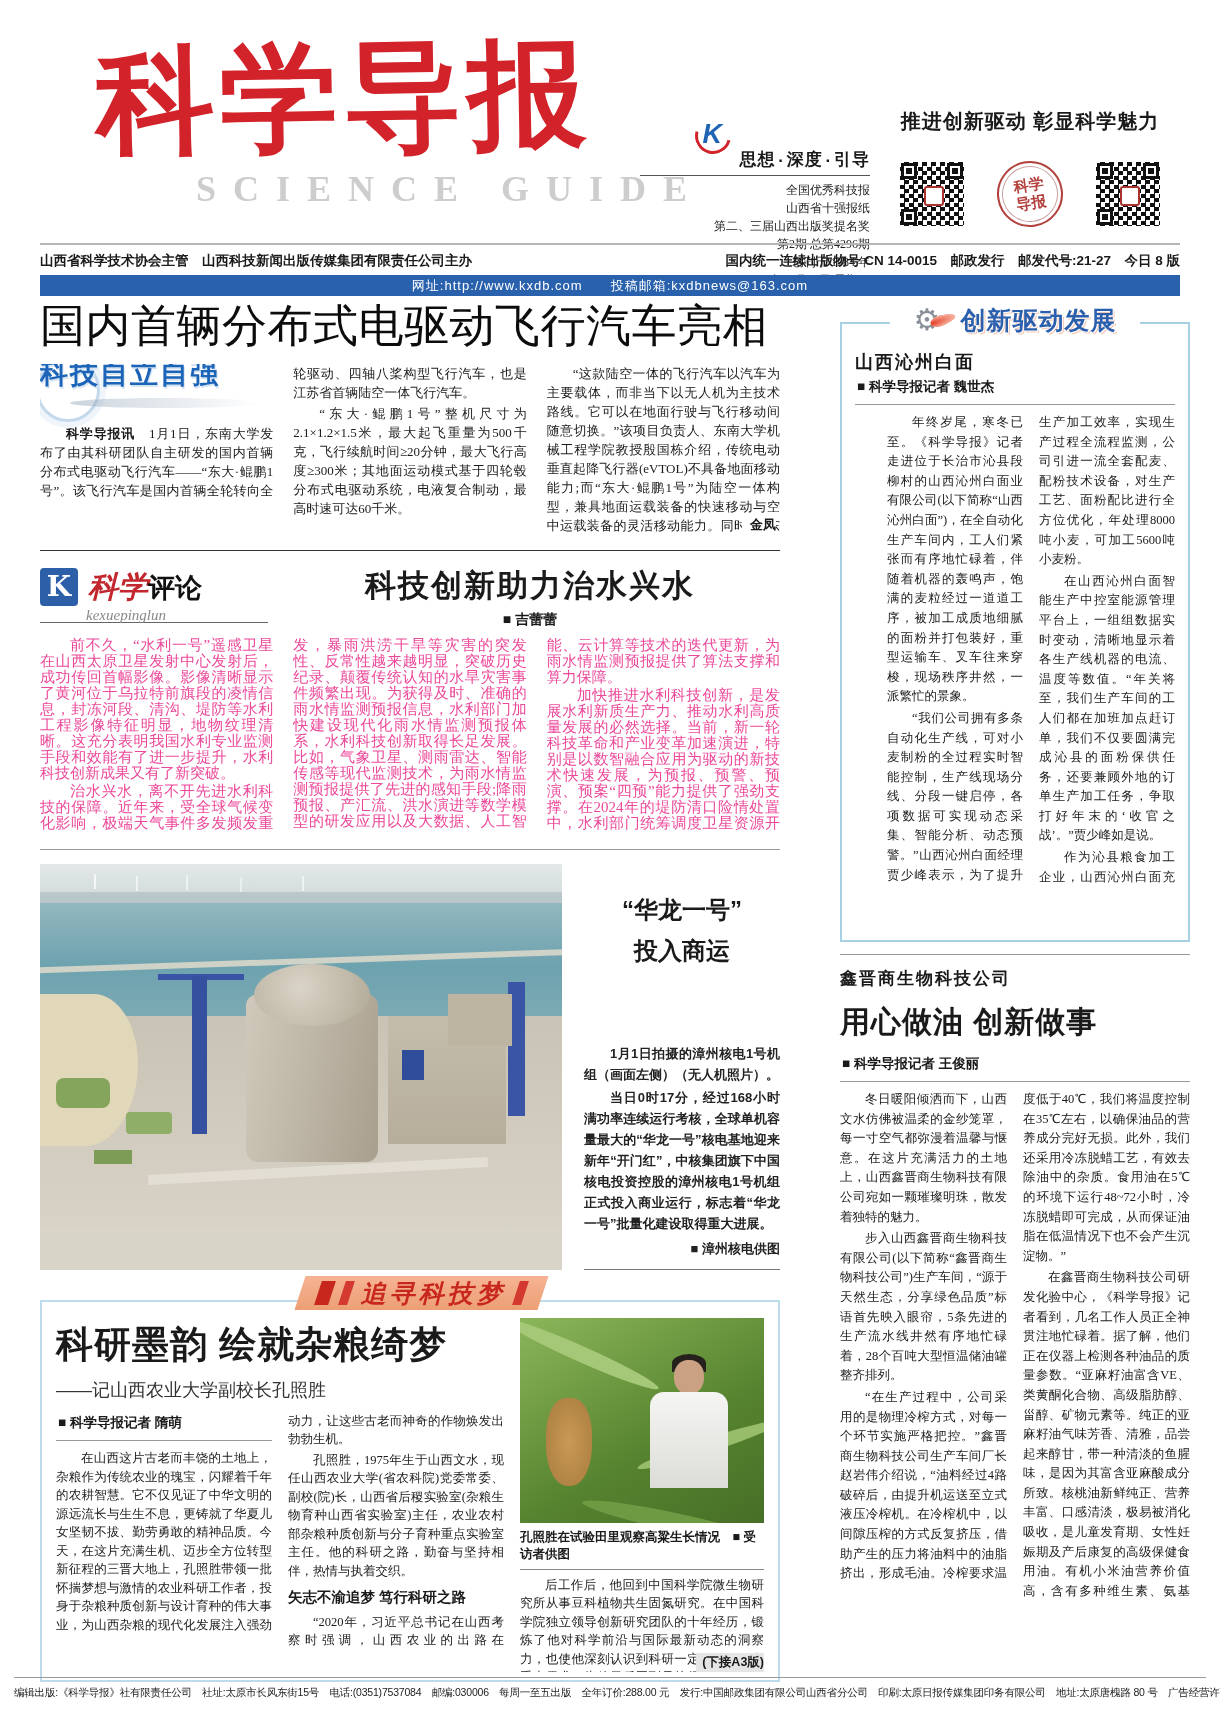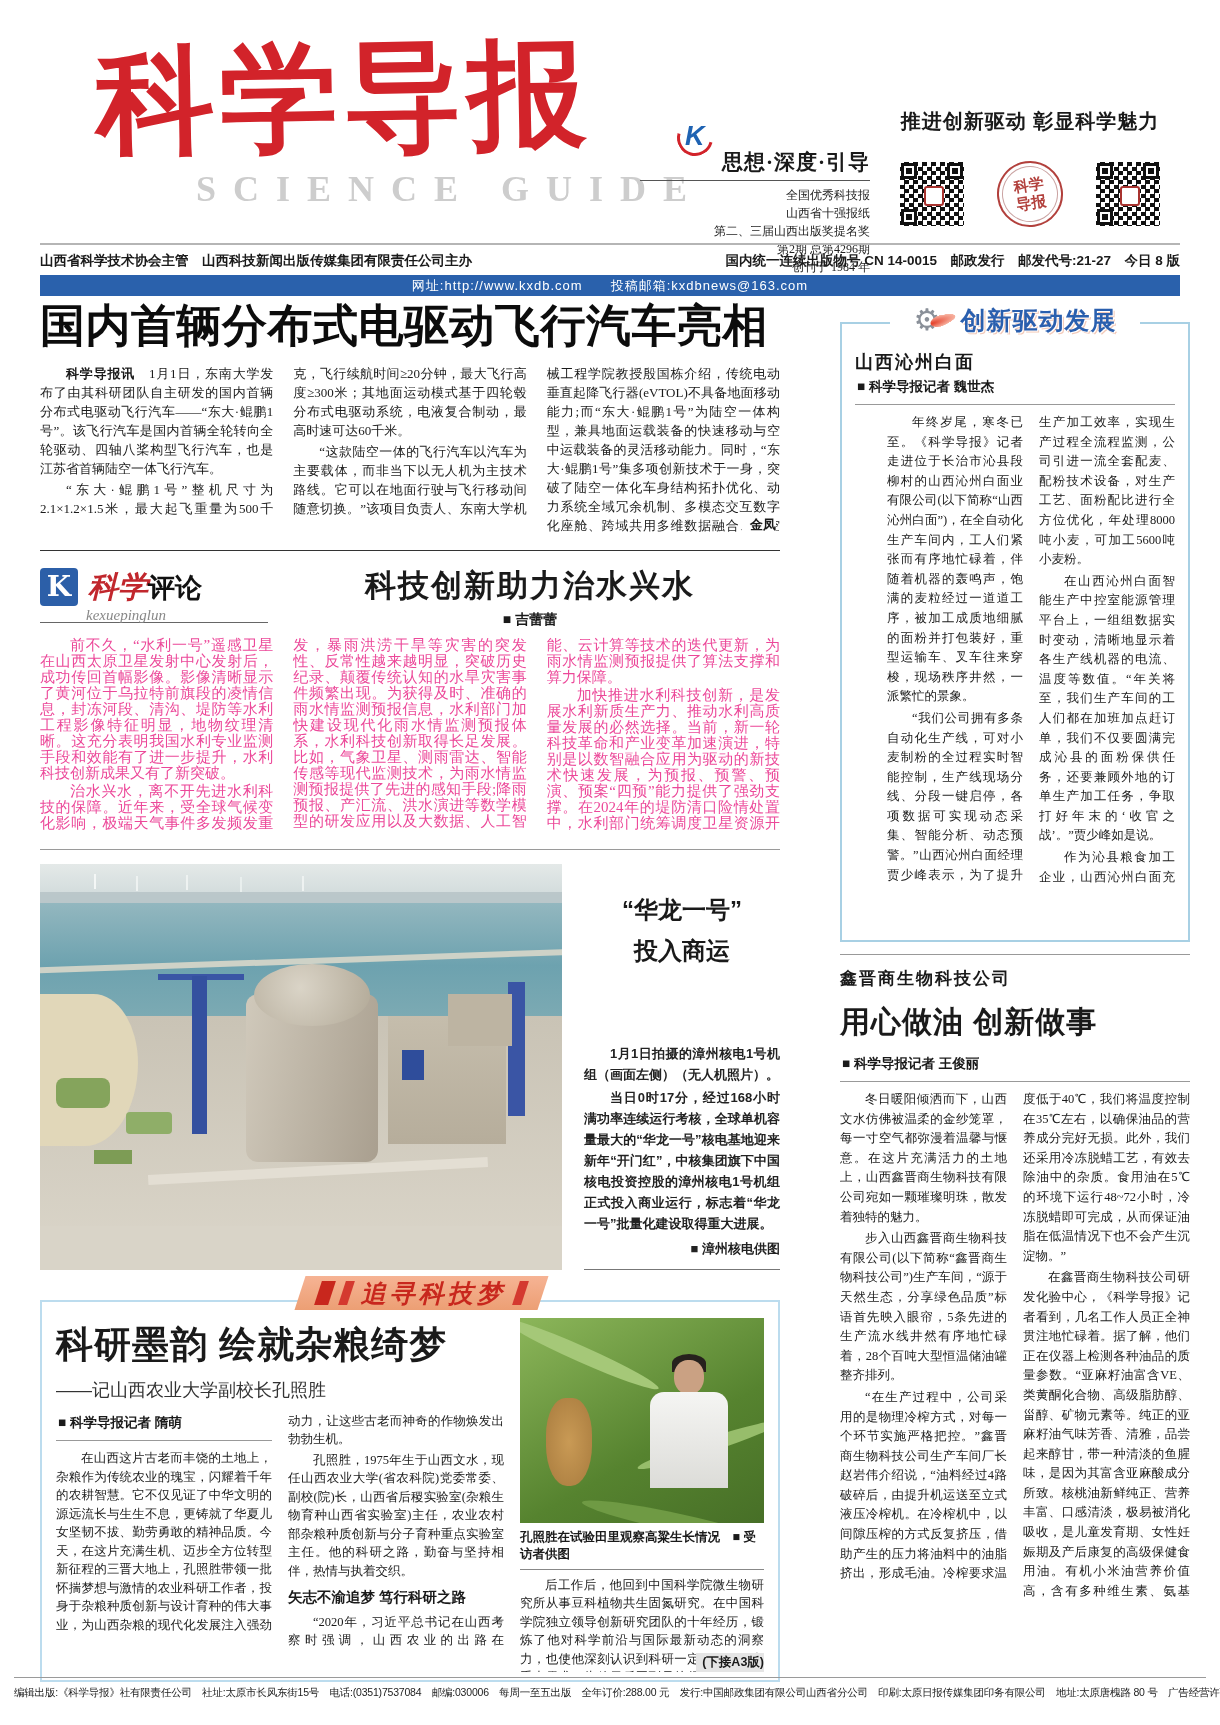--- a/index.html
+++ b/index.html
@@ -15,21 +15,21 @@
   .brand-en{position:absolute;left:196px;top:168px;font-family:"Liberation Serif",serif;
          font-size:36px;font-weight:bold;color:#cdcdcd;letter-spacing:17px;}
   .pub-block{position:absolute;left:640px;top:100px;width:230px;text-align:right;}
   .tag-row{display:flex;align-items:center;justify-content:flex-end;gap:8px;
            border-bottom:1px solid #555;padding-bottom:4px;margin-bottom:5px;}
   .brand-logo{position:relative;width:38px;height:38px;display:inline-block;flex:0 0 38px;}
   .brand-logo .swoosh{position:absolute;inset:1px;border:3px solid transparent;
        border-left-color:#d2232a;border-bottom-color:#d2232a;border-radius:50%;transform:rotate(-30deg);}
   .brand-logo b{position:absolute;left:9px;top:2px;font-family:"Liberation Sans",sans-serif;
        font-style:italic;font-size:27px;color:#1f63b3;}
-  .tagline{font-size:21px;font-weight:bold;letter-spacing:1px;font-family:Liberation Serif, serif;margin-top:48px;}
+  .tagline{font-size:17px;font-weight:bold;letter-spacing:1px;font-family:Liberation Mono, monospace;margin-top:48px;}
   .honor,.issue{font-size:12px;line-height:18px;color:#222;}
   .slogan{position:absolute;left:895px;top:108px;width:270px;text-align:center;
           font-size:20px;font-weight:bold;font-family:"Liberation Sans",sans-serif;letter-spacing:1px;}
   .qr-row{position:absolute;left:898px;top:160px;width:264px;display:flex;
           justify-content:space-between;align-items:center;}
   .qr{position:relative;width:64px;height:64px;border:2px solid #fff;
       background:conic-gradient(#111 25%,#fff 0 50%,#111 0 75%,#fff 0) 0 0/9px 9px;}
   .qr i{position:absolute;width:10px;height:10px;background:#fff;border:3px solid #111;
         box-shadow:inset 0 0 0 2px #fff,inset 0 0 0 5px #111;}
   .qr .f1{left:1px;top:1px;} .qr .f2{right:1px;top:1px;} .qr .f3{left:1px;bottom:1px;}
@@ -42,21 +42,21 @@
   .head-rule{position:absolute;left:40px;top:243px;width:1140px;height:2px;background:#b5b5b5;}
   .info-row{position:absolute;left:40px;top:252px;width:1140px;display:flex;
             justify-content:space-between;font-size:13.5px;font-weight:bold;
             font-family:"Liberation Sans",sans-serif;}
   .blue-bar{position:absolute;left:40px;top:275px;width:1140px;height:21px;background:#2a61ac;
             color:#fff;font-size:13px;line-height:21px;text-align:center;letter-spacing:1px;
             font-family:"Liberation Sans",sans-serif;}
 
   
   .left-region{position:absolute;left:40px;top:300px;width:740px;}
-  .main-headline{margin:0 0 12px 0;font-size:45px;font-weight:700;color:#0c0c0c;
+  .main-headline{margin:0 0 12px 0;font-size:45px;font-weight:400;color:#0c0c0c;
                  letter-spacing:0.5px;line-height:1.15;white-space:nowrap;}
   .art-a-wrap{position:relative;}
   .cols3{column-count:3;column-gap:20px;}
   .cols2{column-count:2;column-gap:16px;}
   .art-a{height:172px;overflow:hidden;font-size:13px;line-height:19px;}
   .badge-a{position:relative;height:54px;margin-bottom:6px;break-inside:avoid;}
   .badge-a .globe{position:absolute;left:-4px;top:-6px;width:58px;height:58px;border-radius:50%;
       border:3px solid rgba(110,160,210,.4);box-shadow:0 0 0 6px rgba(150,190,225,.15);}
   .badge-a .swash{position:absolute;left:30px;top:34px;width:190px;height:10px;
       background:linear-gradient(90deg,rgba(140,160,180,.45),rgba(200,210,220,0));border-radius:50%;}
@@ -231,20 +231,25 @@
     <span>山西省科学技术协会主管　山西科技新闻出版传媒集团有限责任公司主办</span>
     <span>国内统一连续出版物号 CN 14-0015　邮政发行　邮发代号:21-27　今日 8 版</span>
   </div>
   <div class="blue-bar">网址:http://www.kxdb.com　　投稿邮箱:kxdbnews@163.com</div>
 
   <div class="left-region">
     <h1 class="main-headline hd">国内首辆分布式电驱动飞行汽车亮相</h1>
 
     <div class="art-a-wrap">
       <div class="art-a cols3">
+        <div class="badge-a">
+          <span class="globe"></span>
+          <span class="swash"></span>
+          <span class="badge-a-text">科技自立自强</span>
+        </div>
         <p><b>科学导报讯</b>　<span>1月1日，东南大学发布了由其科研团队自主研发的国内首辆分布式电驱动飞行汽车——“东大·鲲鹏1号”。该飞行汽车是国内首辆全轮转向全轮驱动、四轴八桨构型飞行汽车，也是江苏省首辆陆空一体飞行汽车。</span></p>
         <p>“东大·鲲鹏1号”整机尺寸为2.1×1.2×1.5米，最大起飞重量为500千克，飞行续航时间≥20分钟，最大飞行高度≥300米；其地面运动模式基于四轮毂分布式电驱动系统，电液复合制动，最高时速可达60千米。</p>
         <p>“这款陆空一体的飞行汽车以汽车为主要载体，而非当下以无人机为主技术路线。它可以在地面行驶与飞行移动间随意切换。”该项目负责人、东南大学机械工程学院教授殷国栋介绍，传统电动垂直起降飞行器(eVTOL)不具备地面移动能力;而“东大·鲲鹏1号”为陆空一体构型，兼具地面运载装备的快速移动与空中运载装备的灵活移动能力。同时，“东大·鲲鹏1号”集多项创新技术于一身，突破了陆空一体化车身结构拓扑优化、动力系统全域冗余机制、多模态交互数字化座舱、跨域共用多维数据融合、陆空分布式电驱动系统以及双阿克曼协同转向等关键技术。</p>
 
       </div>
       <div class="fin-byline hd">金凤</div>
     </div>
 
     <div class="hr-dark"></div>
 

